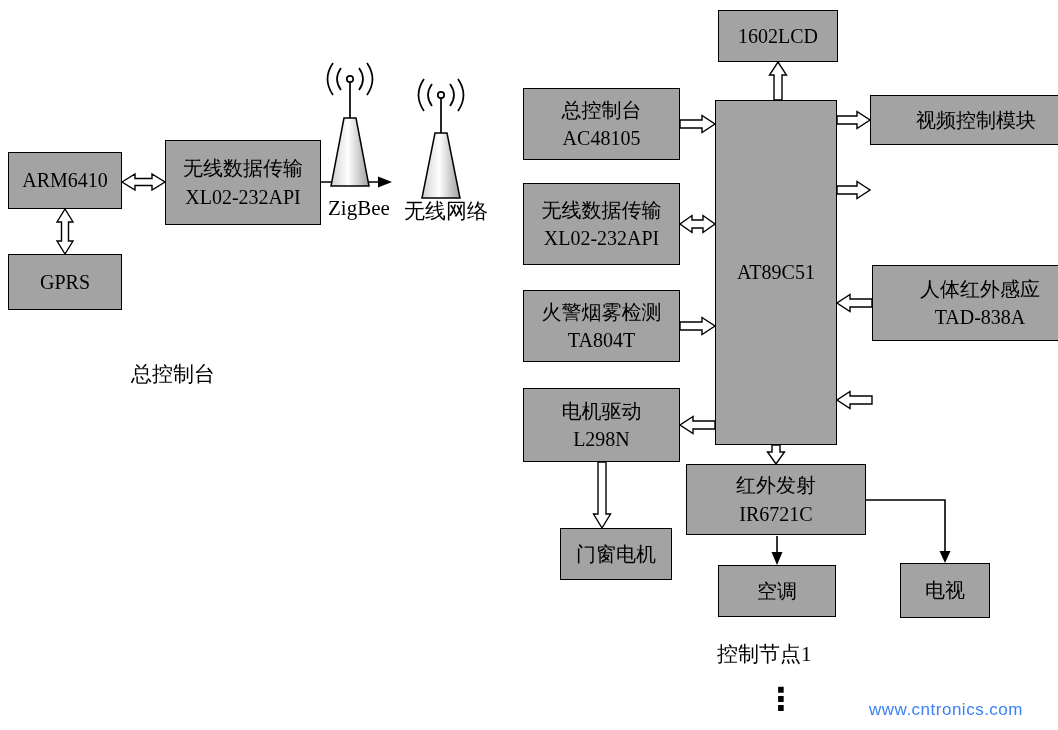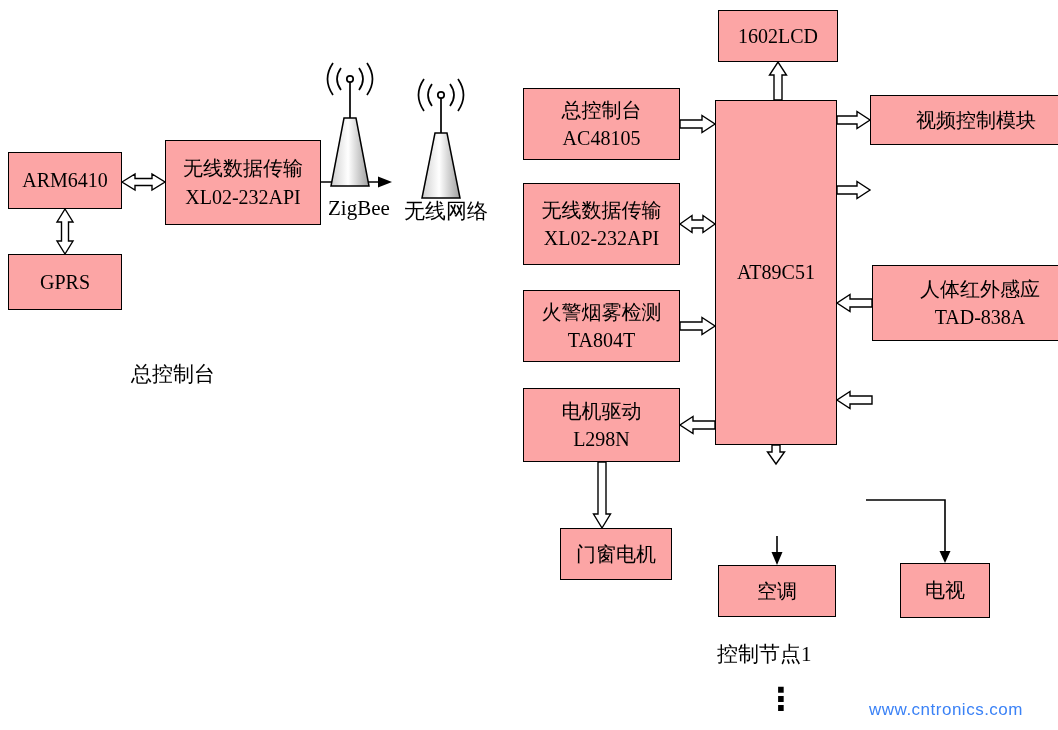--- a/index.html
+++ b/index.html
@@ -2,21 +2,21 @@
 <html><head>
 <meta charset="utf-8">
 <style>
   * { margin:0; padding:0; box-sizing:border-box; }
   html,body { background:#ffffff; }
   .canvas {
     position:relative; width:1058px; height:730px; background:#fff;
     font-family:"Liberation Serif","DejaVu Serif",serif; color:#000; overflow:hidden;
   }
   .box {
-    position:absolute; border:1.6px solid #000; background:#fca5a5;
+    position:absolute; border:1.6px solid #000; background:#a3a3a3;
     display:flex; flex-direction:column; align-items:center; justify-content:center;
     text-align:center; font-size:20px; line-height:1.42; white-space:nowrap;
   }
   .label { position:absolute; font-size:21px; white-space:nowrap; }
   svg.overlay { position:absolute; left:0; top:0; pointer-events:none; }
   .arrow { fill:#fff; stroke:#000; stroke-width:1.4; stroke-linejoin:miter; }
   .thin  { fill:none; stroke:#000; stroke-width:1.6; }
   .head  { fill:#000; stroke:none; }
   .ant   { fill:none; stroke:#000; stroke-width:1.7; }
   .dots  { position:absolute; font-size:32px; font-weight:bold; line-height:1; font-family:"DejaVu Sans",sans-serif; }
@@ -134,20 +134,24 @@
   </div>
 
   <div class="box" style="left:870px;top:95px;width:212px;height:50px">
     <span>视频控制模块</span>
   </div>
   <div class="box" style="left:872px;top:265px;width:216px;height:76px">
     <span>人体红外感应</span>
     <span>TAD-838A</span>
   </div>
 
+  <div class="box" style="left:686px;top:464px;width:180px;height:71px">
+    <span>红外发射</span>
+    <span>IR6721C</span>
+  </div>
   <div class="box" style="left:718px;top:565px;width:118px;height:52px">
     <span>空调</span>
   </div>
   <div class="box" style="left:900px;top:563px;width:90px;height:55px">
     <span>电视</span>
   </div>
 
   <div class="label" style="left:717px;top:640px">控制节点1</div>
   <div class="dots" style="left:765px;top:683px">⋮</div>
 

